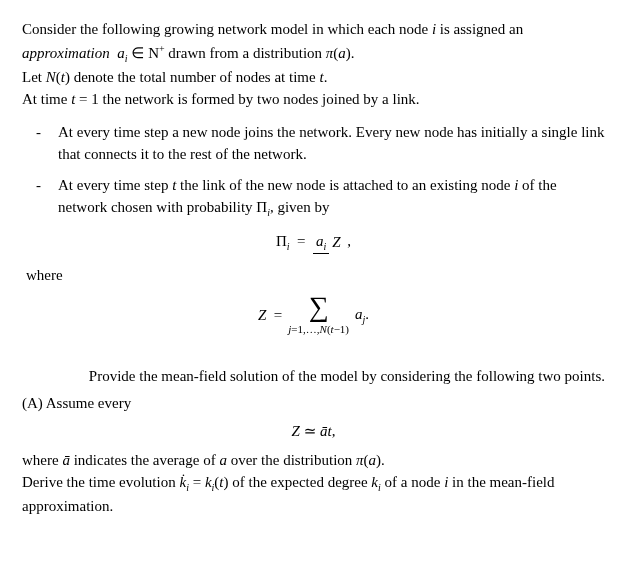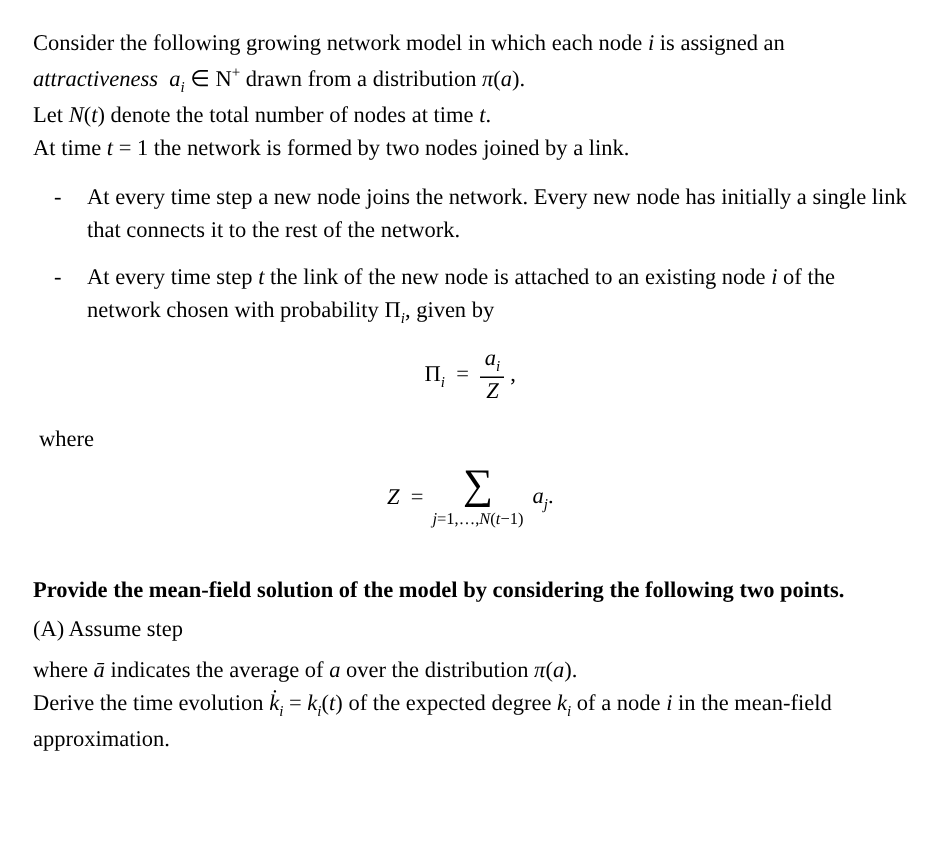--- a/index.html
+++ b/index.html
@@ -76,40 +76,40 @@
     }
 
     .sigma-wrapper {
       display: flex;
       flex-direction: column;
       align-items: center;
     }
 
     .pi-fraction {
       display: inline-flex;
-      flex-direction: column;
       align-items: center;
       vertical-align: middle;
       font-size: 15px;
     }
 
     .frac-num {
       border-bottom: 1px solid #000;
       padding: 0 3px;
       line-height: 1.3;
     }
 
     .frac-den {
       padding: 0 3px;
       line-height: 1.3;
     }
 
     .bold-section {
-      font-weight: bold;
+      font-weight: normal;
       margin: 14px 0 4px 0;
+      text-align: right;
     }
 
     .part-label {
       margin: 4px 0 4px 0;
     }
 
     .approx-line {
       margin: 6px 0;
       text-align: center;
     }
@@ -135,21 +135,21 @@
       height: 12px;
     }
   </style>
 </head>
 <body>
 
 <div>
 
   <p class="main-text">
     Consider the following growing network model in which each node <em>i</em> is
-    assigned an <em>attractiveness</em> &nbsp;<em>a<sub>i</sub></em> ∈ N<sup>+</sup> drawn from a distribution <em>π</em>(<em>a</em>).
+    assigned an <em>approximation</em> &nbsp;<em>a<sub>i</sub></em> ∈ N<sup>+</sup> drawn from a distribution <em>π</em>(<em>a</em>).
     <br>
     Let <em>N</em>(<em>t</em>) denote the total number of nodes at time <em>t</em>.
     <br>
     At time <em>t</em> = 1 the network is formed by two nodes joined by a link.
   </p>
 
   <div class="bullet-item">
     <span class="bullet-dash">-</span>
     <span class="bullet-content">
       At every time step a new node joins the network. Every new node has
@@ -187,23 +187,26 @@
     <span><em>a</em><sub><em>j</em></sub>.</span>
   </div>
 
   <div class="separator"></div>
 
   <p class="bold-section">
     Provide the mean-field solution of the model by considering the following two points.
   </p>
 
   <p class="part-label">
-    (A) Assume step
+    (A) Assume every
   </p>
 
+  <div class="approx-line">
+    <em>Z</em> ≃ <em>ā</em><em>t</em>,
+  </div>
 
   <div class="derive-text">
     where <em>ā</em> indicates the average of <em>a</em> over the distribution <em>π</em>(<em>a</em>).
     <br>
     Derive the time evolution <em>k̇</em><sub><em>i</em></sub> = <em>k</em><sub><em>i</em></sub>(<em>t</em>) of the expected degree <em>k</em><sub><em>i</em></sub> of a node
     <em>i</em> in the mean-field approximation.
   </div>
 
 </div>
 

